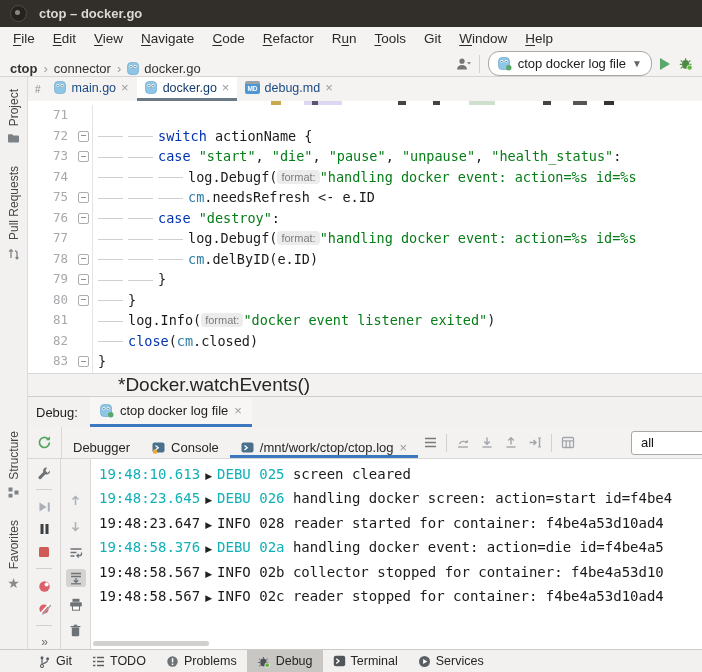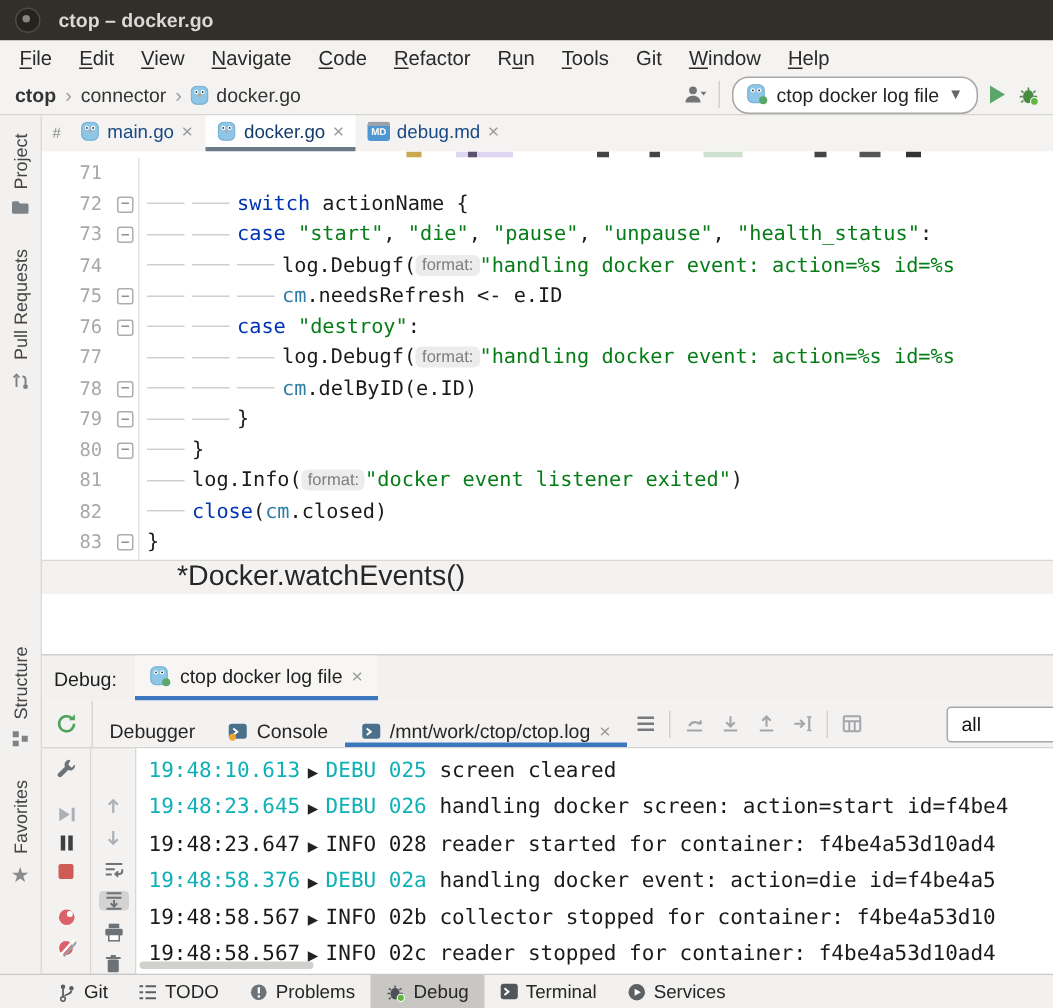--- a/index.html
+++ b/index.html
@@ -17,21 +17,21 @@
   .win-title{color:#dbd9d6;font-weight:bold;font-size:13px;}
 
   
   .menubar{height:23px;flex:0 0 23px;background:#f4f3f1;display:flex;align-items:center;
     padding-left:4px;}
   .menu-item{padding:2px 9px;font-size:13.5px;color:#2a2a2a;cursor:default;}
   .menu-item u{text-decoration:underline;text-underline-offset:2px;}
 
   
   .navbar{height:26px;flex:0 0 26px;background:#f4f3f1;border-bottom:1px solid #d6d5d3;
-    display:flex;align-items:center;padding:0 8px 0 10px;}
+    display:flex;align-items:flex-end;padding:0 8px 0 10px;}
   .crumbs{display:flex;align-items:center;gap:6px;}
   .crumb{display:flex;align-items:center;gap:4px;color:#333;}
   .crumb.bold{font-weight:bold;}
   .crumb-sep{color:#9b9b9b;font-size:13px;}
   .nav-right{margin-left:auto;display:flex;align-items:center;gap:8px;}
   .nav-vsep{width:1px;height:18px;background:#d2d1cf;}
   .combo{display:flex;align-items:center;gap:6px;border:1px solid #a8a7a5;background:#fff;
     border-radius:11px;height:23px;padding:0 9px;font-size:13px;color:#222;}
   .combo .arrow{color:#666;font-size:10px;}
   .play-ic{width:0;height:0;border-left:10px solid #59a869;border-top:6px solid transparent;
@@ -83,21 +83,21 @@
   .inlay{display:inline-block;background:#ececec;color:#7d7d7d;border-radius:4px;
     font-family:"Liberation Sans",sans-serif;font-size:11px;line-height:14px;
     padding:0 4px;margin-right:0;vertical-align:1px;}
 
   
   .contextline{flex:0 0 22px;height:22px;background:#f3f2f0;border-top:1px solid #d8d7d5;
     display:flex;align-items:center;padding-left:90px;font-size:19px;color:#262626;}
 
   
   .dbg-header{flex:0 0 30px;height:30px;background:#f2f1ef;border-top:1px solid #cfcecc;
-    display:flex;align-items:stretch;padding-left:8px;margin-top:40px;}
+    display:flex;align-items:stretch;padding-left:8px;}
   .dbg-label{align-self:center;color:#1e1e1e;margin-right:12px;}
   .dbg-session-tab{display:flex;align-items:center;gap:6px;padding:0 10px;background:#f7f6f4;
     border-bottom:3px solid #3c78c0;font-size:13px;color:#222;}
 
   
   .dbg-toolbar{flex:0 0 31px;height:31px;background:#f3f2f0;border-bottom:1px solid #d8d7d5;
     display:flex;align-items:stretch;position:relative;overflow:hidden;}
   .rerun-cell{flex:0 0 33px;display:flex;align-items:center;justify-content:center;
     border-right:1px solid #d8d7d5;}
   .dtab{display:flex;align-items:center;gap:6px;padding:0 11px;font-size:13px;color:#262626;

